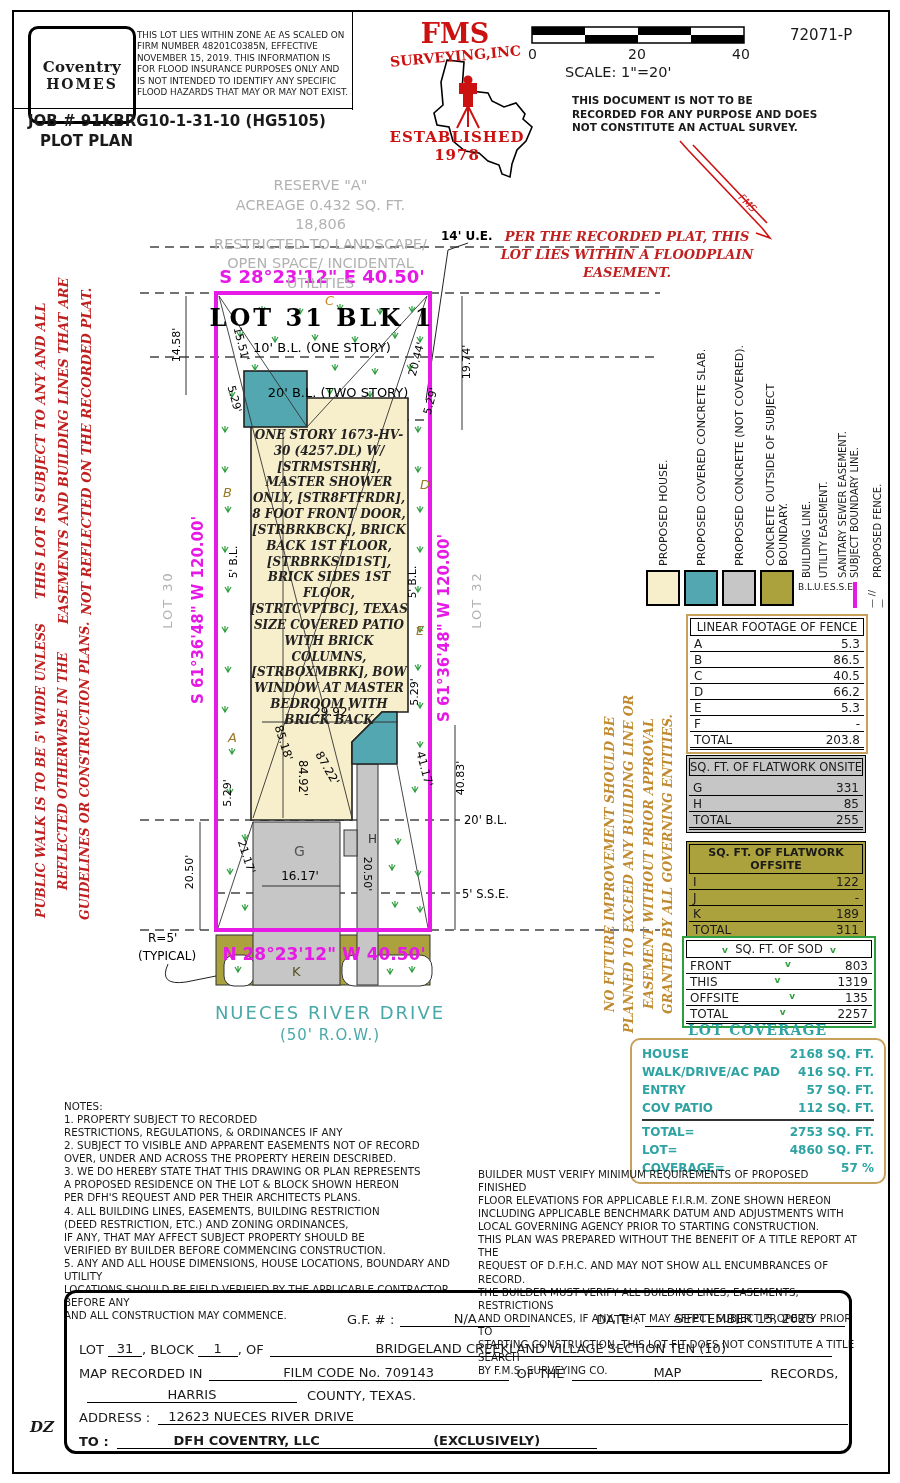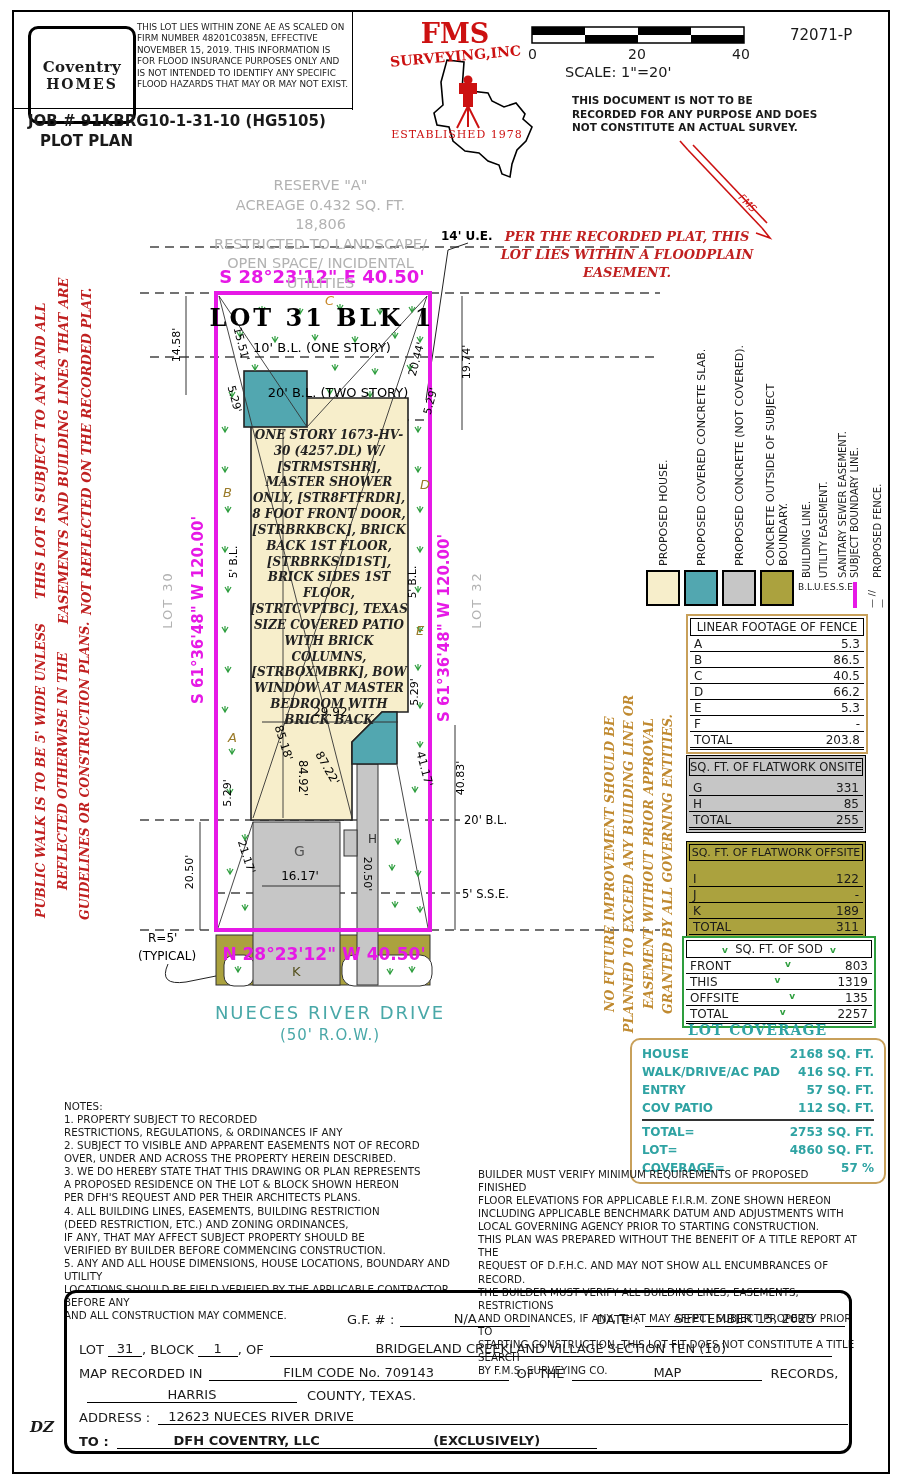--- a/index.html
+++ b/index.html
@@ -7,31 +7,31 @@
         font-family:"DejaVu Sans","Liberation Sans",sans-serif;color:#1a1a1a;overflow:hidden;}
   .abs{position:absolute;}
   .vtext{writing-mode:vertical-rl;transform:rotate(180deg);}
   .pageborder{left:12px;top:10px;width:874px;height:1460px;border:2.5px solid #000;}
   
   .coventry{left:28px;top:26px;width:102px;height:92px;border:3px solid #000;border-radius:10px;
             display:flex;flex-direction:column;align-items:center;justify-content:center;
             font-family:"DejaVu Serif","Liberation Serif",serif;font-weight:bold;}
   .coventry .l1{font-size:15px;letter-spacing:0.5px;}
   .coventry .l2{font-size:14px;letter-spacing:2px;}
-  .floodnote{left:137px;top:22px;width:212px;font-size:8.8px;line-height:1.3;color:#222;}
+  .floodnote{left:137px;top:30px;width:212px;font-size:8.8px;line-height:1.3;color:#222;}
   .hdrline1{left:14px;top:108px;width:338px;border-top:1.5px solid #000;}
   .hdrline2{left:352px;top:12px;width:0;height:98px;border-left:1.5px solid #000;}
   .jobnum{left:28px;top:112px;font-size:15px;font-weight:bold;}
   .plotplan{left:40px;top:132px;font-size:15px;font-weight:bold;}
   .fms1{left:390px;top:18px;width:130px;text-align:center;color:#c11;font-family:"DejaVu Serif","Liberation Serif",serif;
         font-weight:bold;font-size:27px;}
   .fms2{left:378px;top:48px;width:155px;text-align:center;color:#c11;font-family:"DejaVu Serif","Liberation Serif",serif;
         font-weight:bold;font-size:14px;transform:rotate(-5deg);}
   .fms3{left:382px;top:128px;width:150px;text-align:center;color:#c11;font-family:"DejaVu Serif","Liberation Serif",serif;
-        font-weight:normal;font-size:11px;letter-spacing:1px;}
+        font-weight:bold;font-size:15px;letter-spacing:1px;}
   .scalelbl{left:565px;top:64px;width:150px;font-size:14.5px;}
   .tick{font-size:14px;top:46px;}
   .docnote{left:572px;top:94px;width:280px;font-size:10.5px;font-weight:bold;line-height:1.3;}
   .sheetnum{left:790px;top:26px;font-size:15px;}
   
   .rednote{color:var(--rednote);font-family:"DejaVu Serif","Liberation Serif",serif;
            font-style:italic;font-weight:bold;text-align:center;line-height:1.75;}
   .orangenote{color:var(--orangenote);font-family:"DejaVu Serif","Liberation Serif",serif;
            font-style:italic;font-weight:bold;text-align:center;line-height:1.55;font-size:12.5px;}
   .note1{left:30px;top:272px;height:358px;width:78px;font-size:13px;}
@@ -56,21 +56,21 @@
   .legabbr{font-size:9px;}
   
   .ttable{background:#fff;}
   .ttl{font-size:11.5px;text-align:center;font-weight:normal;}
   .trow{display:flex;justify-content:space-between;font-size:12px;border-bottom:1.2px solid #000;padding:1px 4px 0 4px;}
   .fencewrap{left:686px;top:614px;width:174px;border:2px solid var(--fenceborder);padding:2px;background:#fff;}
   .fencewrap .ttl{border:1.2px solid #000;padding:1px 0;}
   .graywrap{left:686px;top:755px;width:174px;border:1.5px solid #000;background:var(--concrete);padding:2px;}
   .graywrap .ttl{border:1.2px solid #000;padding:1px 0;margin-bottom:4px;}
   .olivewrap{left:686px;top:841px;width:174px;border:1.5px solid #000;background:var(--offsite);padding:2px;}
-  .olivewrap .ttl{border:1.2px solid #000;padding:1px 0;margin-bottom:10px;font-size:11px;}
+  .olivewrap .ttl{border:1.2px solid #000;padding:1px 0;margin-bottom:0;font-size:11px;font-weight:bold;}
   .sodwrap{left:682px;top:936px;width:186px;border:2px solid var(--grass);background:#fff;padding:2px;}
   .sodwrap .ttl{border:1.2px solid #000;padding:1px 0;}
   .grassv{color:var(--grass);font-size:9px;font-weight:bold;}
   .covttl{left:688px;top:1022px;font-size:14px;font-weight:bold;color:var(--coverage);letter-spacing:1px;font-family:"DejaVu Serif","Liberation Serif",serif;}
   .covbox{left:630px;top:1038px;width:232px;border:2px solid var(--fenceborder);border-radius:10px;padding:5px 10px;}
   .covrow{display:flex;justify-content:space-between;color:var(--coverage);font-weight:bold;font-size:12px;line-height:1.5;}
   .covdiv{border-top:2px solid #333;margin:2px 0;}
   
   .notes{left:64px;top:1100px;width:420px;font-size:10.3px;line-height:1.27;white-space:pre-line;}
   .builder{left:478px;top:1168px;width:380px;font-size:10.3px;line-height:1.27;white-space:pre-line;}

